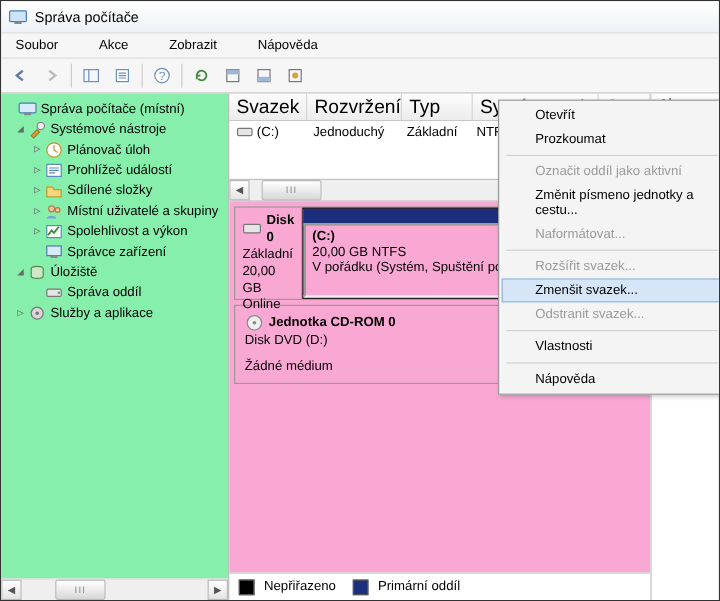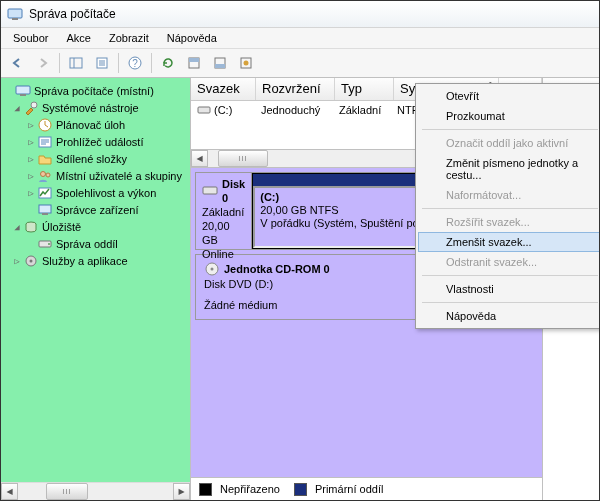--- a/index.html
+++ b/index.html
@@ -1,42 +1,42 @@
 <!DOCTYPE html>
 <html><head>
 <meta charset="utf-8">
 <style>
 html,body{margin:0;padding:0;font-family:"Segoe UI",Tahoma,sans-serif;font-size:11px;color:#000;background:#fff}
 .window{width:600px;height:501px;border:1px solid #333;box-sizing:border-box;display:flex;flex-direction:column;position:relative;overflow:hidden;background:#fff}
 .titlebar{height:26px;background:linear-gradient(#fff,#eef2f6);display:flex;align-items:center;padding:0 6px;border-bottom:1px solid #d5d5d5}
 .titlebar .icon{width:16px;height:16px;margin-right:6px}
 .titlebar .title{font-size:12px}
-.menubar{height:20px;display:flex;align-items:center;padding:0 4px;gap:2px;border-bottom:1px solid #ddd;background:#f6f6f6}
+.menubar{height:20px;display:flex;align-items:center;padding:0 4px;gap:18px;border-bottom:1px solid #ddd;background:#f6f6f6}
 .menubar span{padding:2px 8px;cursor:default}
 .toolbar{height:28px;display:flex;align-items:center;padding:0 4px;gap:2px;background:#f6f6f6;border-bottom:1px solid #c0c0c0}
 .tbtn{width:22px;height:22px;display:flex;align-items:center;justify-content:center;border:1px solid transparent;border-radius:2px}
 .tsep{width:1px;height:20px;background:#ccc;margin:0 2px}
 .body{flex:1;display:flex;overflow:hidden}
 .tree{width:185px;border-right:1px solid #c0c0c0;padding:4px 2px;overflow:hidden;position:relative;background:#86efac}
 .tree-row{display:flex;align-items:center;height:17px;white-space:nowrap;cursor:default}
 .tw{width:12px;text-align:center;color:#6a6a6a;font-size:9px;font-family:Consolas,monospace}
 .ticon{width:16px;height:16px;margin-right:3px;flex-shrink:0}
 .tree-scroll{position:absolute;left:0;right:0;bottom:0;height:17px;background:#efefef;border-top:1px solid #ddd;display:flex;align-items:center}
 .tree-scroll .arrow{width:17px;height:17px;background:linear-gradient(#fff,#e4e4e4);border:1px solid #bbb;box-sizing:border-box;display:flex;align-items:center;justify-content:center;font-size:8px;color:#555}
 .tree-scroll .thumb{width:40px;height:15px;background:linear-gradient(#fff,#d8d8d8);border:1px solid #bbb;border-radius:2px;margin-left:28px;display:flex;align-items:center;justify-content:center;font-size:8px;letter-spacing:1px;color:#888}
 .main{flex:1;display:flex;flex-direction:column;overflow:hidden}
 .headers{height:22px;display:flex;background:linear-gradient(#fdfdfd,#ececec);border-bottom:1px solid #c8c8c8}
-.hcell{border-right:1px solid #d5d5d5;padding:3px 6px;font-size:13px;white-space:nowrap;overflow:hidden}
+.hcell{border-right:1px solid #d5d5d5;padding:3px 6px;font-size:16px;white-space:nowrap;overflow:hidden}
 .listarea{height:48px;background:#fff;border-bottom:1px solid #c0c0c0}
 .listrow{display:flex;height:18px;align-items:center}
 .lcell{padding:0 6px;white-space:nowrap;overflow:hidden}
 .hscroll{height:17px;background:#efefef;display:flex;align-items:center;border-bottom:1px solid #c0c0c0}
 .hscroll .arrow{width:17px;height:17px;background:linear-gradient(#fff,#e4e4e4);border:1px solid #bbb;box-sizing:border-box;display:flex;align-items:center;justify-content:center;font-size:8px;color:#555}
 .hscroll .thumb{width:48px;height:15px;background:linear-gradient(#fff,#d8d8d8);border:1px solid #bbb;border-radius:2px;margin-left:10px;display:flex;align-items:center;justify-content:center;font-size:8px;letter-spacing:1px;color:#888}
-.disks{flex:1;overflow:hidden;background:#c4b5fd}
+.disks{flex:1;overflow:hidden;background:#f9a8d4}
 .diskrow{display:flex;border:1px solid #9a9a9a;margin:4px;height:76px}
 .diskinfo{width:120px;border-right:1px solid #9a9a9a;padding:4px 6px;font-size:11px;line-height:14px}
 .diskparts{flex:1;display:flex}
 .part{flex:1;margin:0;border:1px solid #000;display:flex;flex-direction:column}
 .part .stripe{height:12px;background:#1b2f7c}
 .part .pbody{flex:1;padding:3px 5px;font-size:11px;line-height:13px;border:2px inset #eee;overflow:hidden;white-space:nowrap}
 .cdrow{border:1px solid #9a9a9a;margin:4px;padding:6px 8px;font-size:11px;line-height:15px}
 .legend{height:22px;border-top:1px solid #c0c0c0;display:flex;align-items:center;padding:0 8px;gap:6px;font-size:11px;background:#fff}
 .legbox{width:11px;height:11px;display:inline-block;border:1px solid #555;margin-right:2px}
 .actions{width:56px;border-left:1px solid #c0c0c0;background:#fff}

